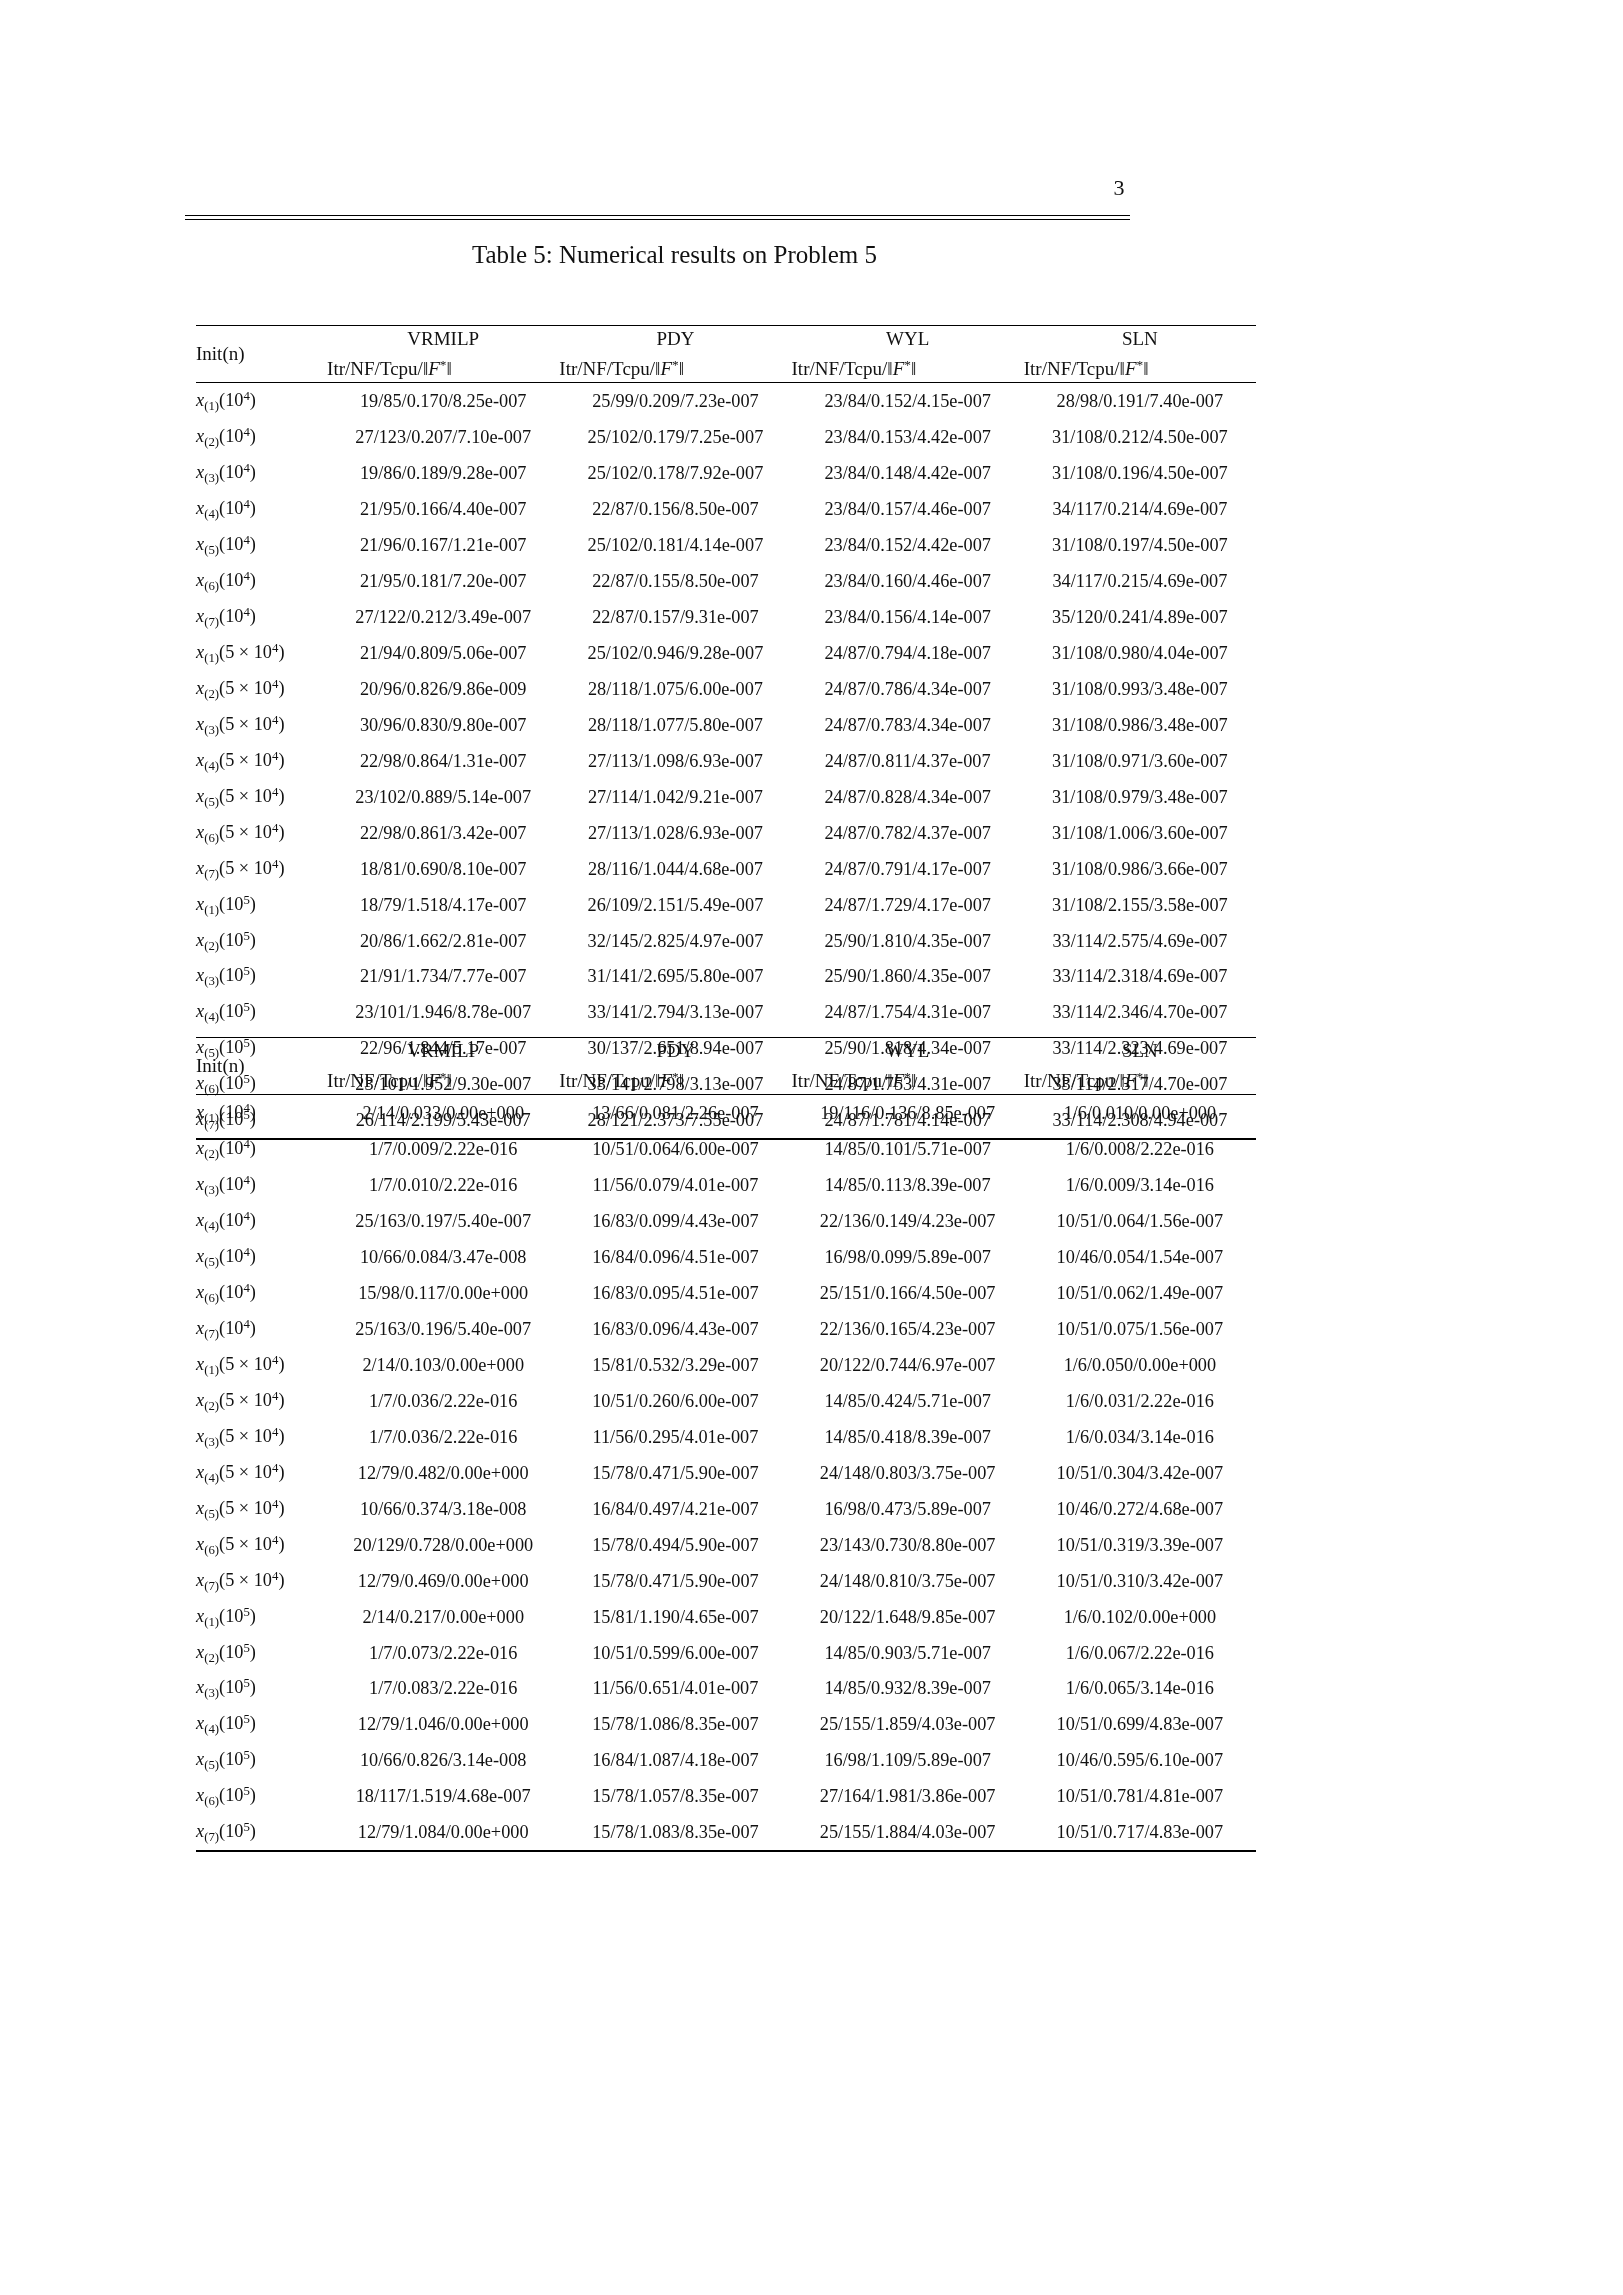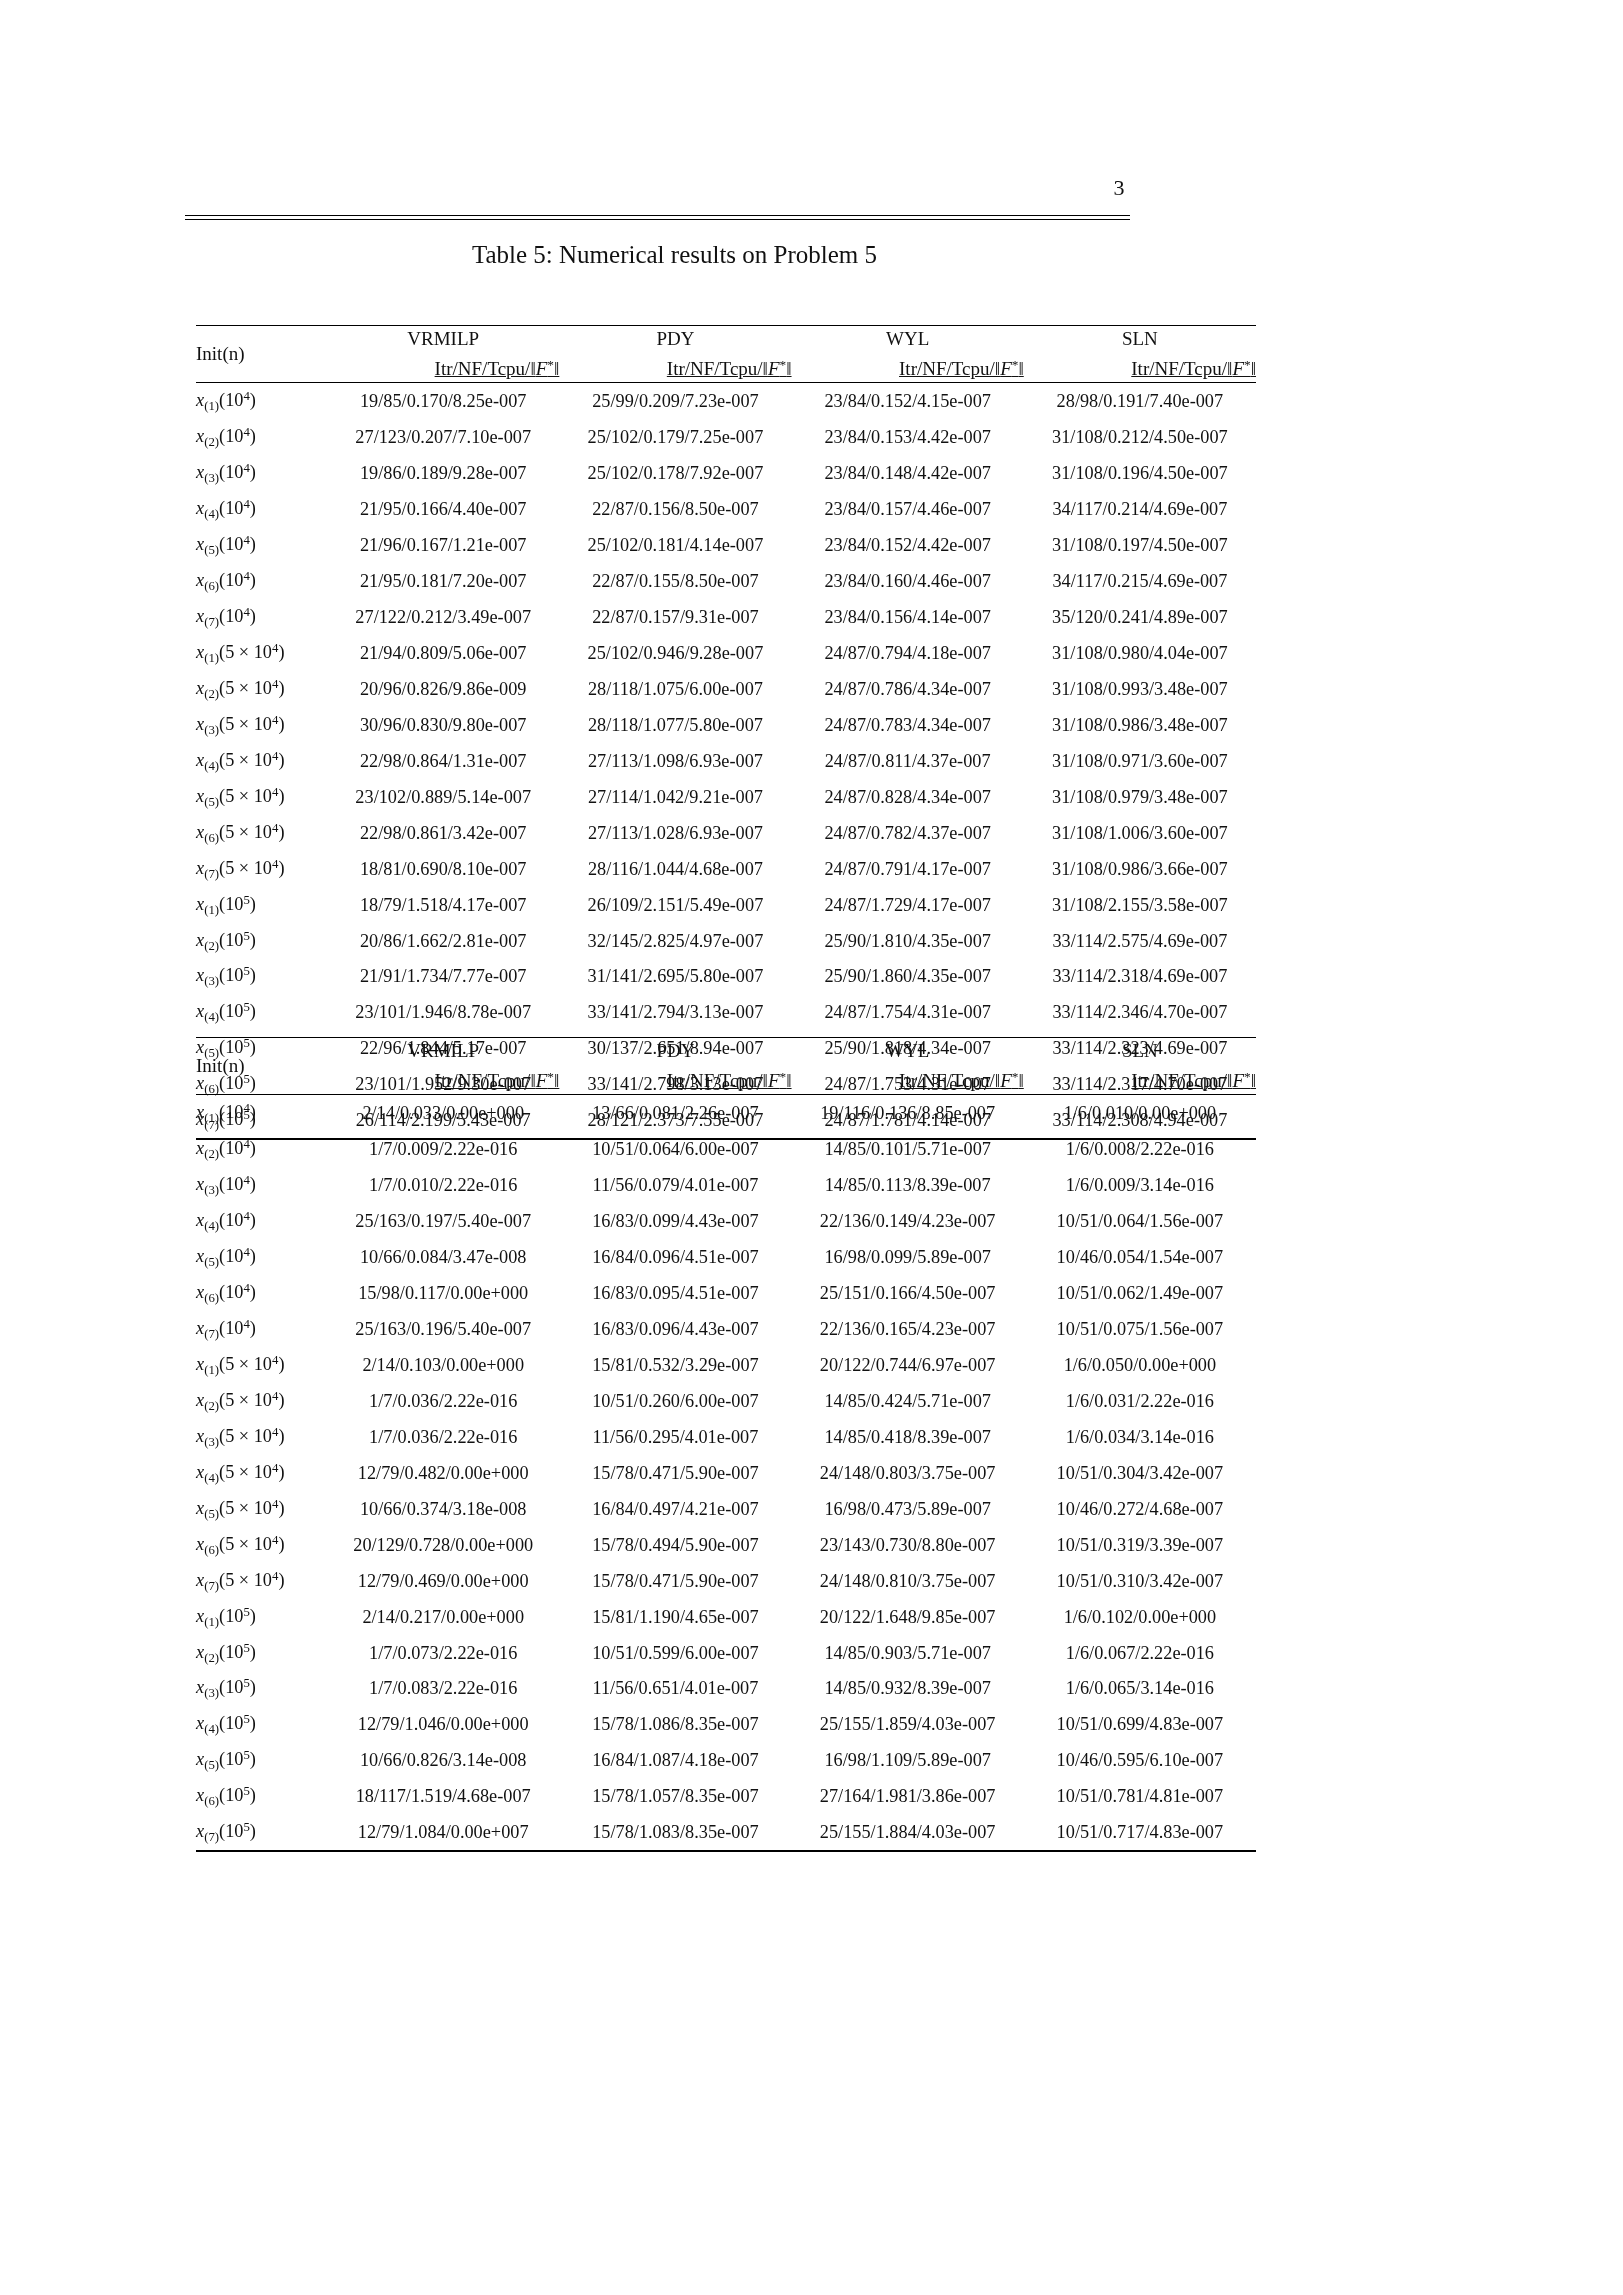--- a/index.html
+++ b/index.html
@@ -65,21 +65,21 @@
     white-space: nowrap;
     overflow: visible;
   }
   th.init-h {
     text-align: left;
     padding-left: 3.9px;
     font-size: 19px;
     vertical-align: middle;
   }
   th.mh { text-align: center; font-size: 19px; }
-  th.metric { text-align: right; font-size: 19px; text-decoration: underline; }
+  th.metric { text-align: left; font-size: 19px; }
   td.init { text-align: left; padding-left: 3.9px; font-size: 18.3px; margin-top: 44px; }
   td.val { text-align: center; font-size: 18.3px; }
   .sb { font-size: 0.7em; vertical-align: -0.33em; letter-spacing: 0; }
   .sp { font-size: 0.7em; vertical-align: 0.45em; }
   i { font-style: italic; }
 </style>
 </head>
 <body>
 
 <div class="page">
@@ -420,21 +420,21 @@
         </tr>
         <tr>
           <td class="init"><i>x</i><span class="sb">(6)</span>(10<span class="sp">5</span>)</td>
           <td class="val">18/117/1.519/4.68e-007</td>
           <td class="val">15/78/1.057/8.35e-007</td>
           <td class="val">27/164/1.981/3.86e-007</td>
           <td class="val">10/51/0.781/4.81e-007</td>
         </tr>
         <tr>
           <td class="init"><i>x</i><span class="sb">(7)</span>(10<span class="sp">5</span>)</td>
-          <td class="val">12/79/1.084/0.00e+007</td>
+          <td class="val">12/79/1.084/0.00e+000</td>
           <td class="val">15/78/1.083/8.35e-007</td>
           <td class="val">25/155/1.884/4.03e-007</td>
           <td class="val">10/51/0.717/4.83e-007</td>
         </tr>
       </tbody>
     </table>
 </div>
 
 
 </body></html>

